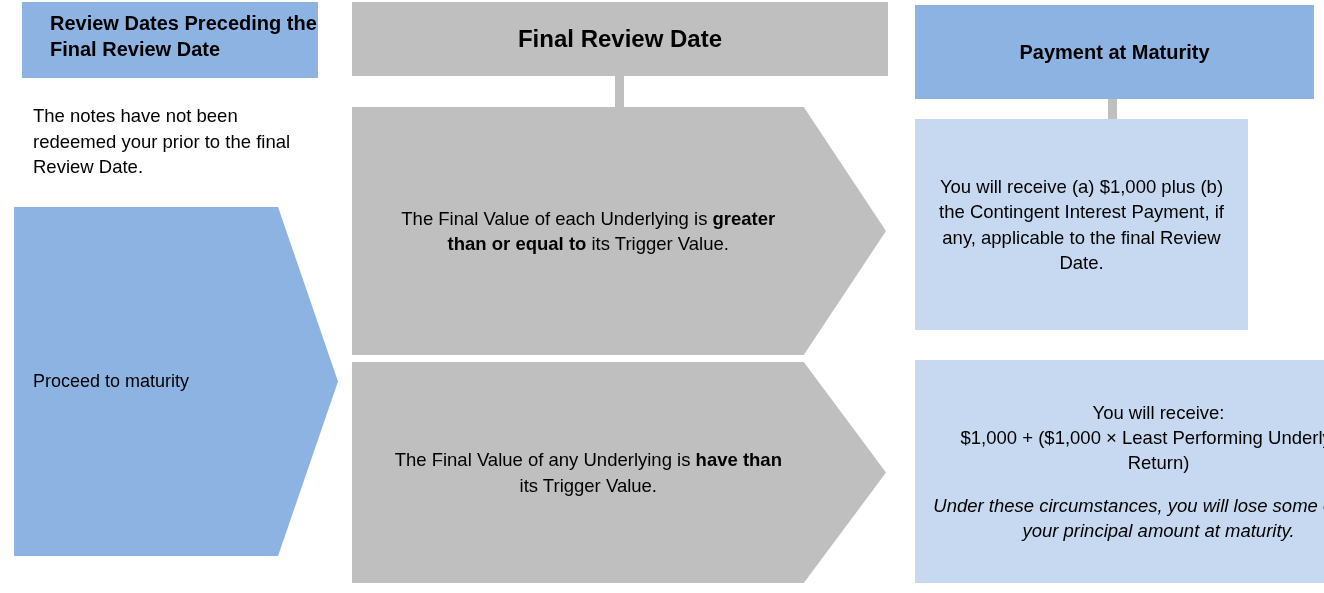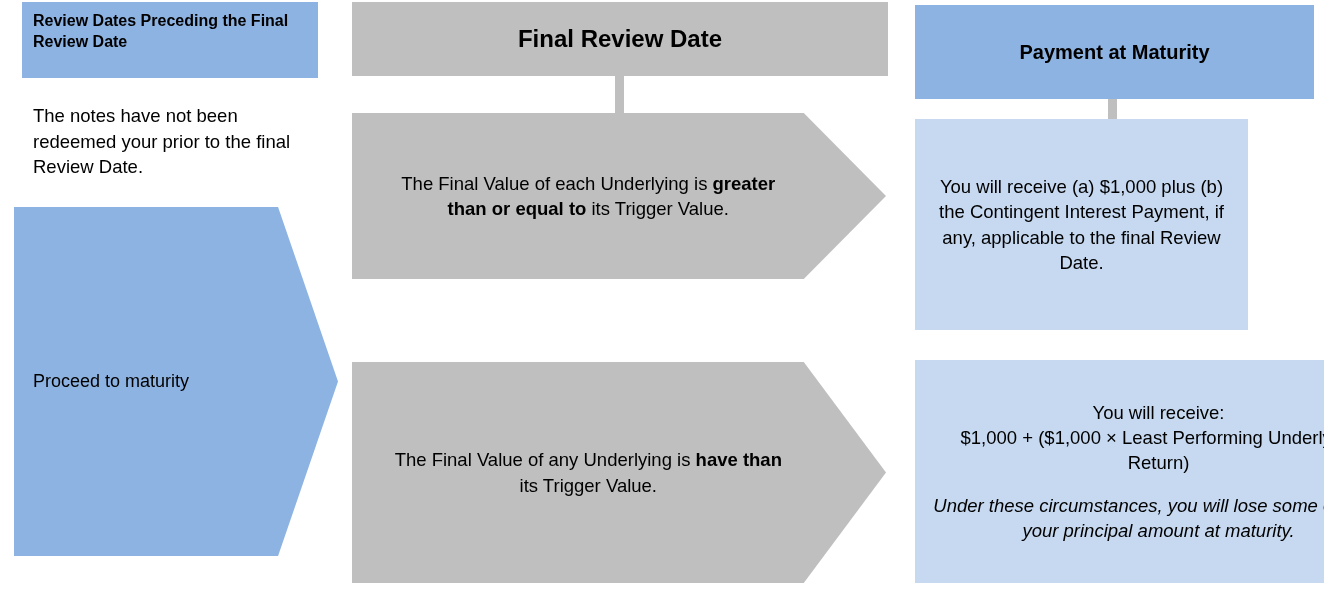--- a/index.html
+++ b/index.html
@@ -24,22 +24,22 @@
   .abs { position: absolute; box-sizing: border-box; }
 
   
   .fill-blue  { background: #8db3e2; }
   .fill-ltblue{ background: #c6d9f0; }
   .fill-gray  { background: #bfbfbf; }
 
   
   .hdr-left {
     left: 22px; top: 2px; width: 296px; height: 76px;
-    padding: 8px 0 0 11px;
-    font-size: 16px; font-weight: bold; line-height: 1.32;
+    padding: 8px 0 0 28px;
+    font-size: 20px; font-weight: bold; line-height: 1.32;
     text-align: left;
   }
   .hdr-mid {
     left: 352px; top: 2px; width: 536px; height: 74px;
     display: flex; align-items: center; justify-content: center;
     font-size: 24px; font-weight: bold;
   }
   .hdr-right {
     left: 915px; top: 5px; width: 399px; height: 94px;
     display: flex; align-items: center; justify-content: center;
@@ -75,21 +75,21 @@
     -webkit-clip-path: polygon(0 0, 84.6% 0, 100% 50%, 84.6% 100%, 0 100%);
     clip-path: polygon(0 0, 84.6% 0, 100% 50%, 84.6% 100%, 0 100%);
     display: flex; align-items: center; justify-content: center;
   }
   .arrow .atext {
     width: 86%;
     padding-right: 11.5%;
     box-sizing: border-box;
     font-size: 18.5px; line-height: 1.36; text-align: center;
   }
-  .arrow-1 { left: 352px; top: 113px; width: 534px; height: 166px; }
+  .arrow-1 { left: 352px; top: 107px; width: 534px; height: 248px; }
   .arrow-2 { left: 352px; top: 362px; width: 534px; height: 221px; }
 
   
   .payout {
     display: flex; align-items: center; justify-content: center;
   }
   .payout .ptxt {
     width: 94%;
     font-size: 18.5px; line-height: 1.36; text-align: center;
   }

